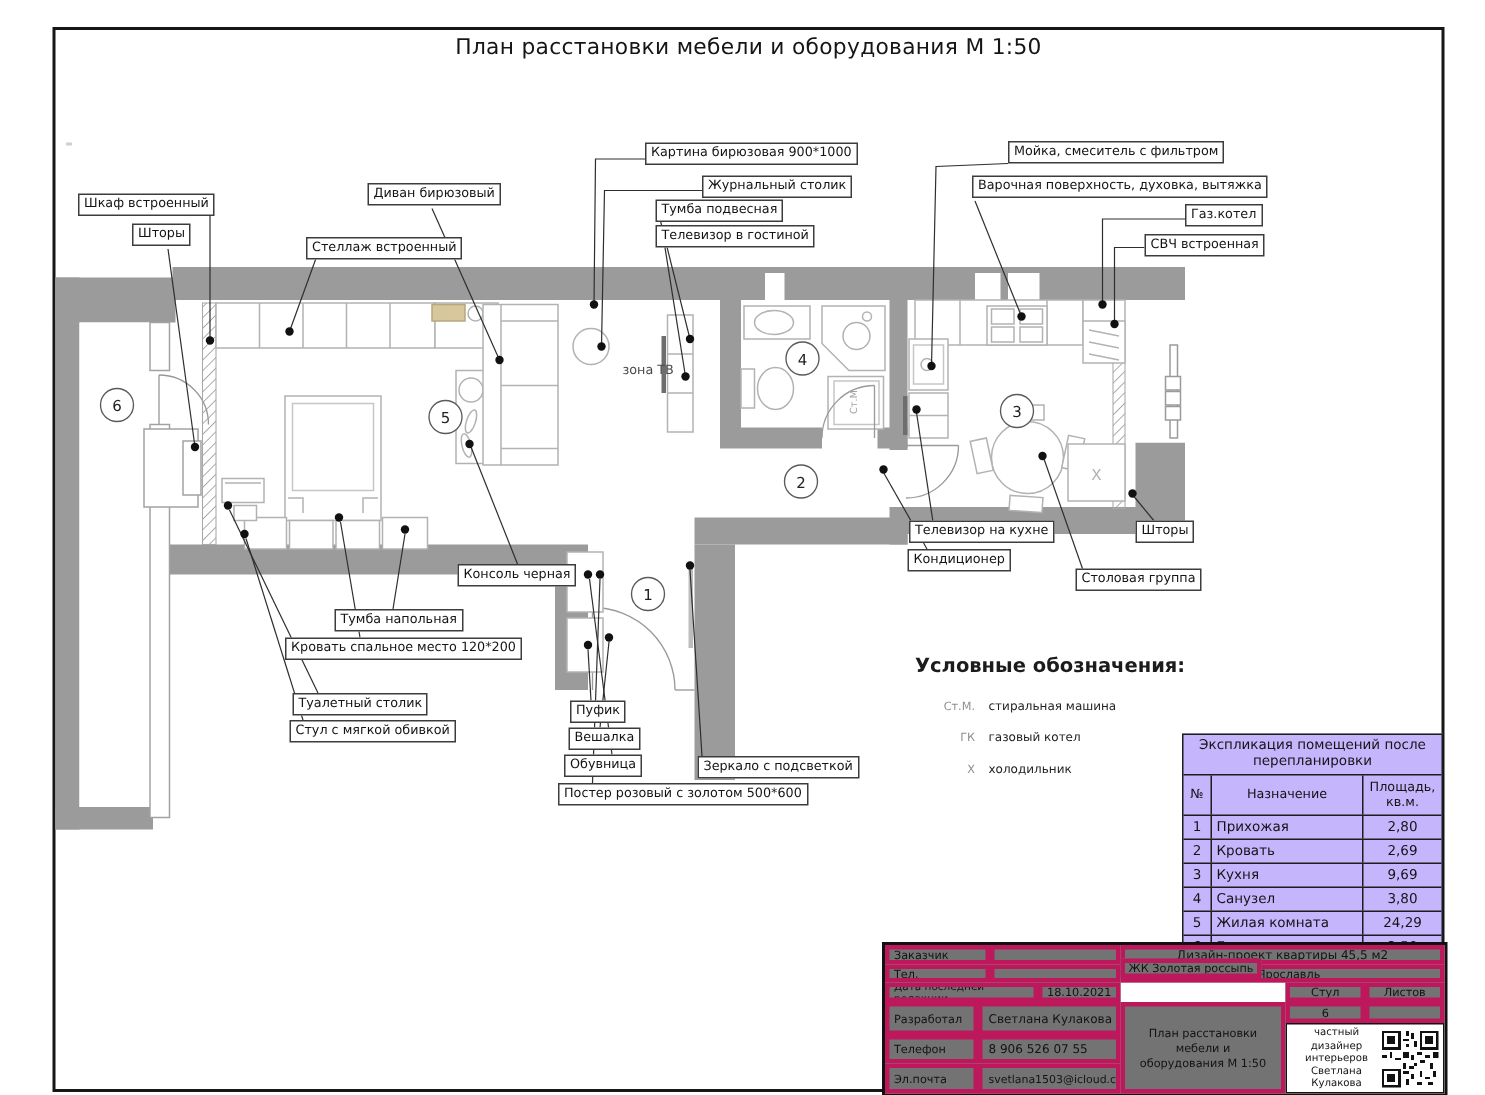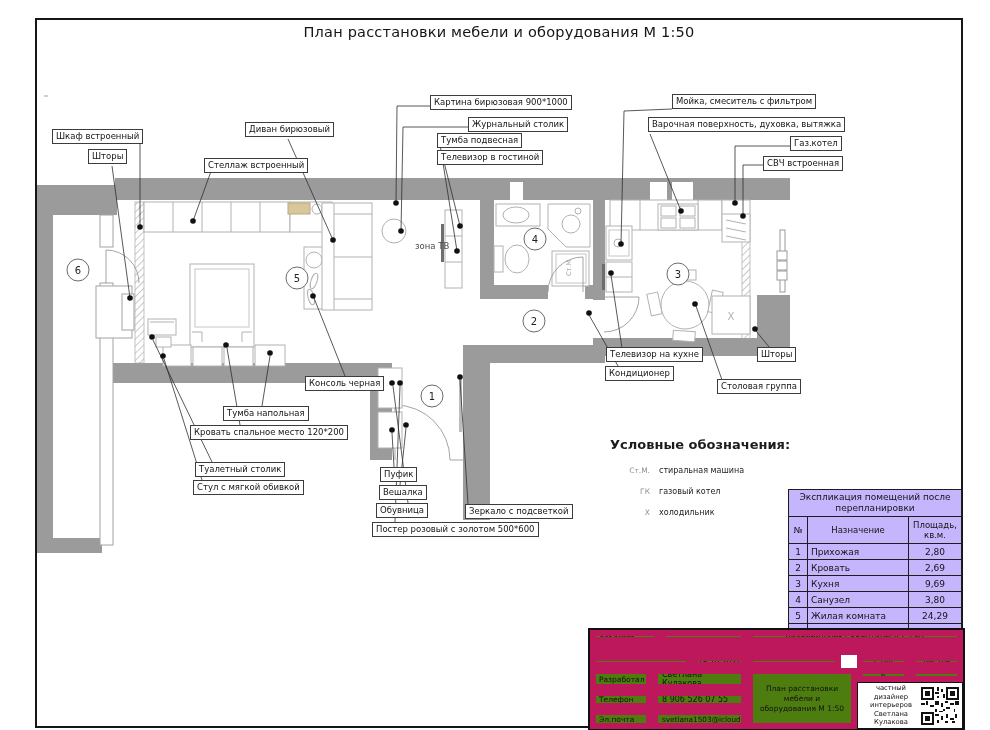--- a/index.html
+++ b/index.html
@@ -32,22 +32,22 @@
   .xrow{height:15px;}
   .xrow.xhead{height:26px;}
   .xrow.xtotal{height:21px;font-size:9.5px;}
   
   #notes{position:absolute;left:48px;top:548px;width:445px;}
   #notes h3{margin:0 0 16px 0;font-size:13.5px;font-weight:600;color:#1a1a1a;}
   #notes p{margin:0;font-size:10.5px;line-height:15px;color:#1a1a1a;}
   
   #tblock{position:absolute;left:588px;top:628px;width:373px;height:99px;border:2px solid #111;
     background:#fff;box-sizing:content-box;}
-  .tb{position:absolute;border:6px solid #be185d;box-sizing:border-box;display:flex;
-    align-items:center;font-size:7.5px;color:#131313;overflow:hidden;background:#4d7c0f;}
+  .tb{position:absolute;border:3px solid #be185d;box-sizing:border-box;display:flex;
+    align-items:center;font-size:7.5px;color:#131313;overflow:hidden;background:#737373;}
   .tb.lab{padding-left:3px;}
   .tb.ctr{justify-content:center;text-align:center;}
   .tb.val{padding-left:4px;font-size:8px;}
   #qr-wrap{position:absolute;border:1px solid #111;box-sizing:border-box;display:flex;
     align-items:center;justify-content:space-between;padding:2px 3px;background:#fff;}
   #qr-text{font-size:6.8px;line-height:8.5px;text-align:center;flex:1;color:#131313;}
 </style>
 </head>
 <body>
 
@@ -384,21 +384,21 @@
     <div class="tb lab" style="left:0;top:0;width:70px;height:13px">Заказчик</div>
     <div class="tb" style="left:70px;top:0;width:87px;height:13px"></div>
     <div class="tb ctr" style="left:157px;top:0;width:216px;height:13px;font-size:8px">Дизайн-проект квартиры 45,5 м2</div>
 
     <div class="tb lab" style="left:0;top:13px;width:70px;height:12px">Тел.</div>
     <div class="tb" style="left:70px;top:13px;width:87px;height:12px"></div>
     <div class="tb ctr" style="left:157px;top:13px;width:216px;height:12px">г. Ярославль</div>
 
     <div class="tb lab" style="left:0;top:25px;width:102px;height:13px;font-size:7px">Дата последней редакции</div>
     <div class="tb ctr" style="left:102px;top:25px;width:55px;height:13px">18.10.2021</div>
-    <div class="tb ctr" style="left:157px;top:25px;width:94px;height:13px">ЖК Золотая россыпь</div>
+    <div class="tb ctr" style="left:157px;top:9px;width:94px;height:13px">ЖК Золотая россыпь</div>
     <div class="tb ctr" style="left:267px;top:25px;width:53px;height:13px">Стул</div>
     <div class="tb ctr" style="left:320px;top:25px;width:53px;height:13px">Листов</div>
 
     <div class="tb lab" style="left:0;top:38px;width:62px;height:22px">Разработал</div>
     <div class="tb val" style="left:62px;top:38px;width:95px;height:22px">Светлана Кулакова</div>
     <div class="tb lab" style="left:0;top:60px;width:62px;height:19px">Телефон</div>
     <div class="tb val" style="left:62px;top:60px;width:95px;height:19px">8 906 526 07 55</div>
     <div class="tb lab" style="left:0;top:79px;width:62px;height:20px">Эл.почта</div>
     <div class="tb val" style="left:62px;top:79px;width:95px;height:20px;font-size:7.3px">svetlana1503@icloud.com</div>
 

